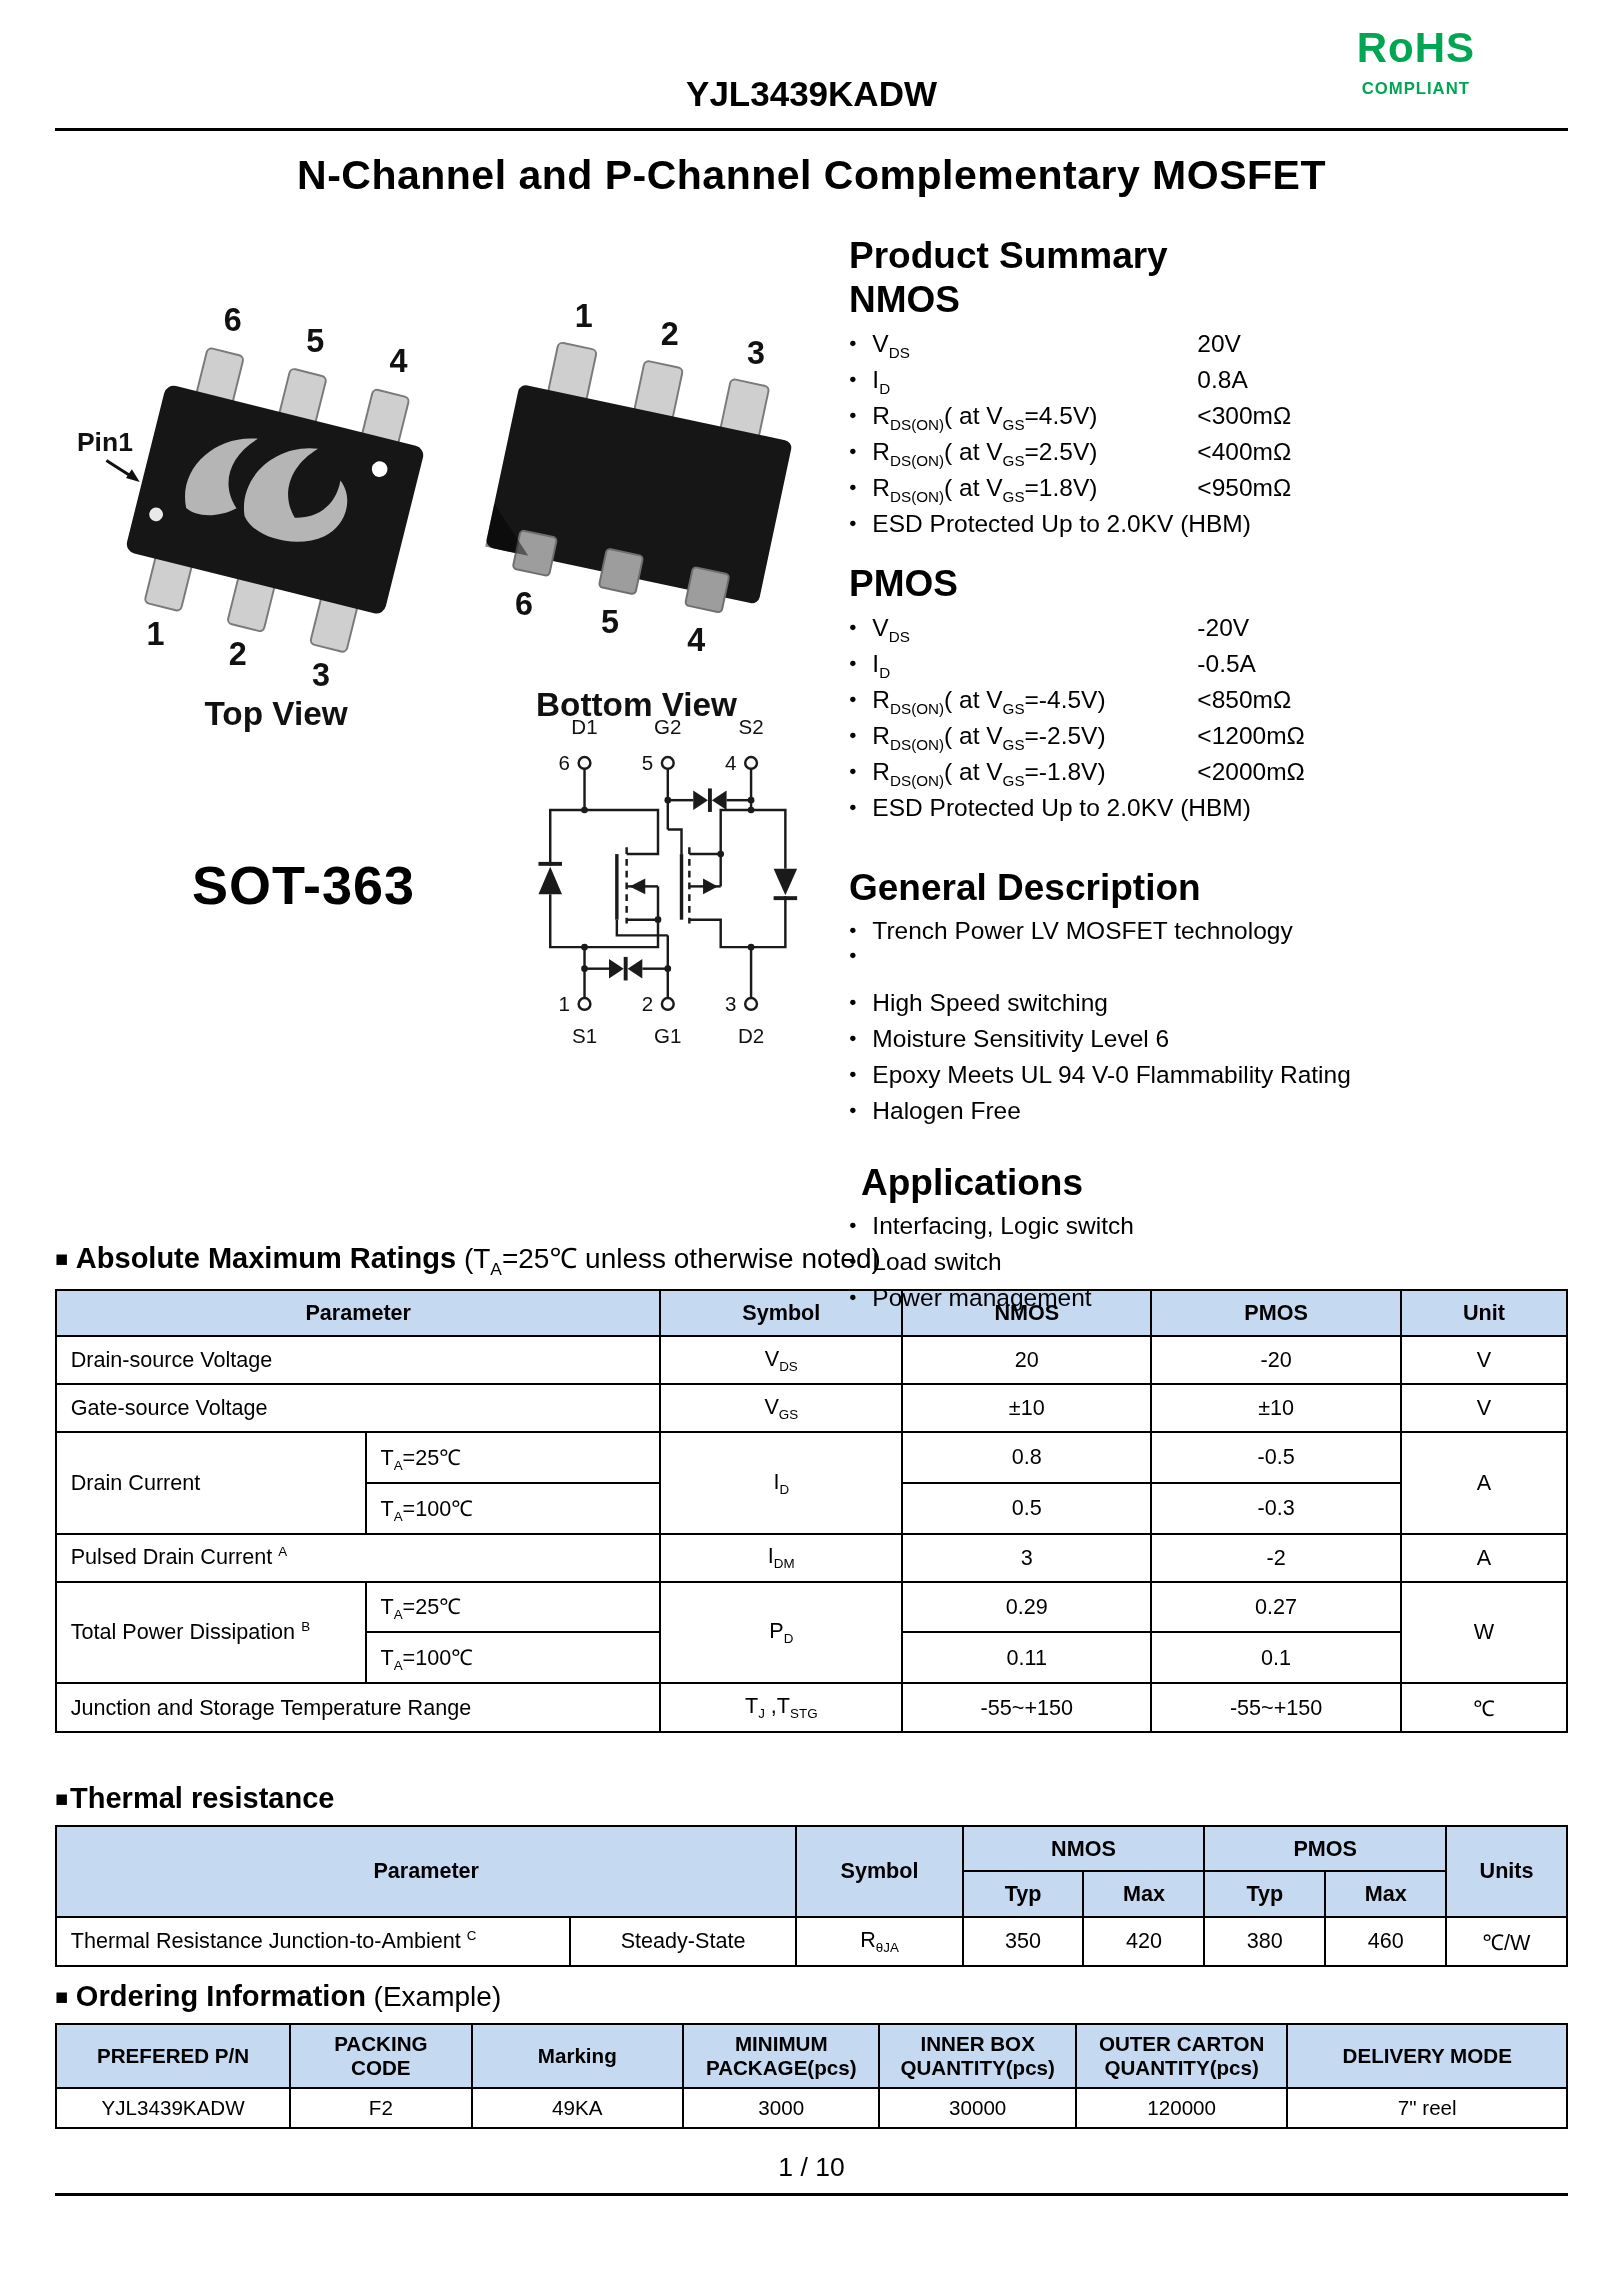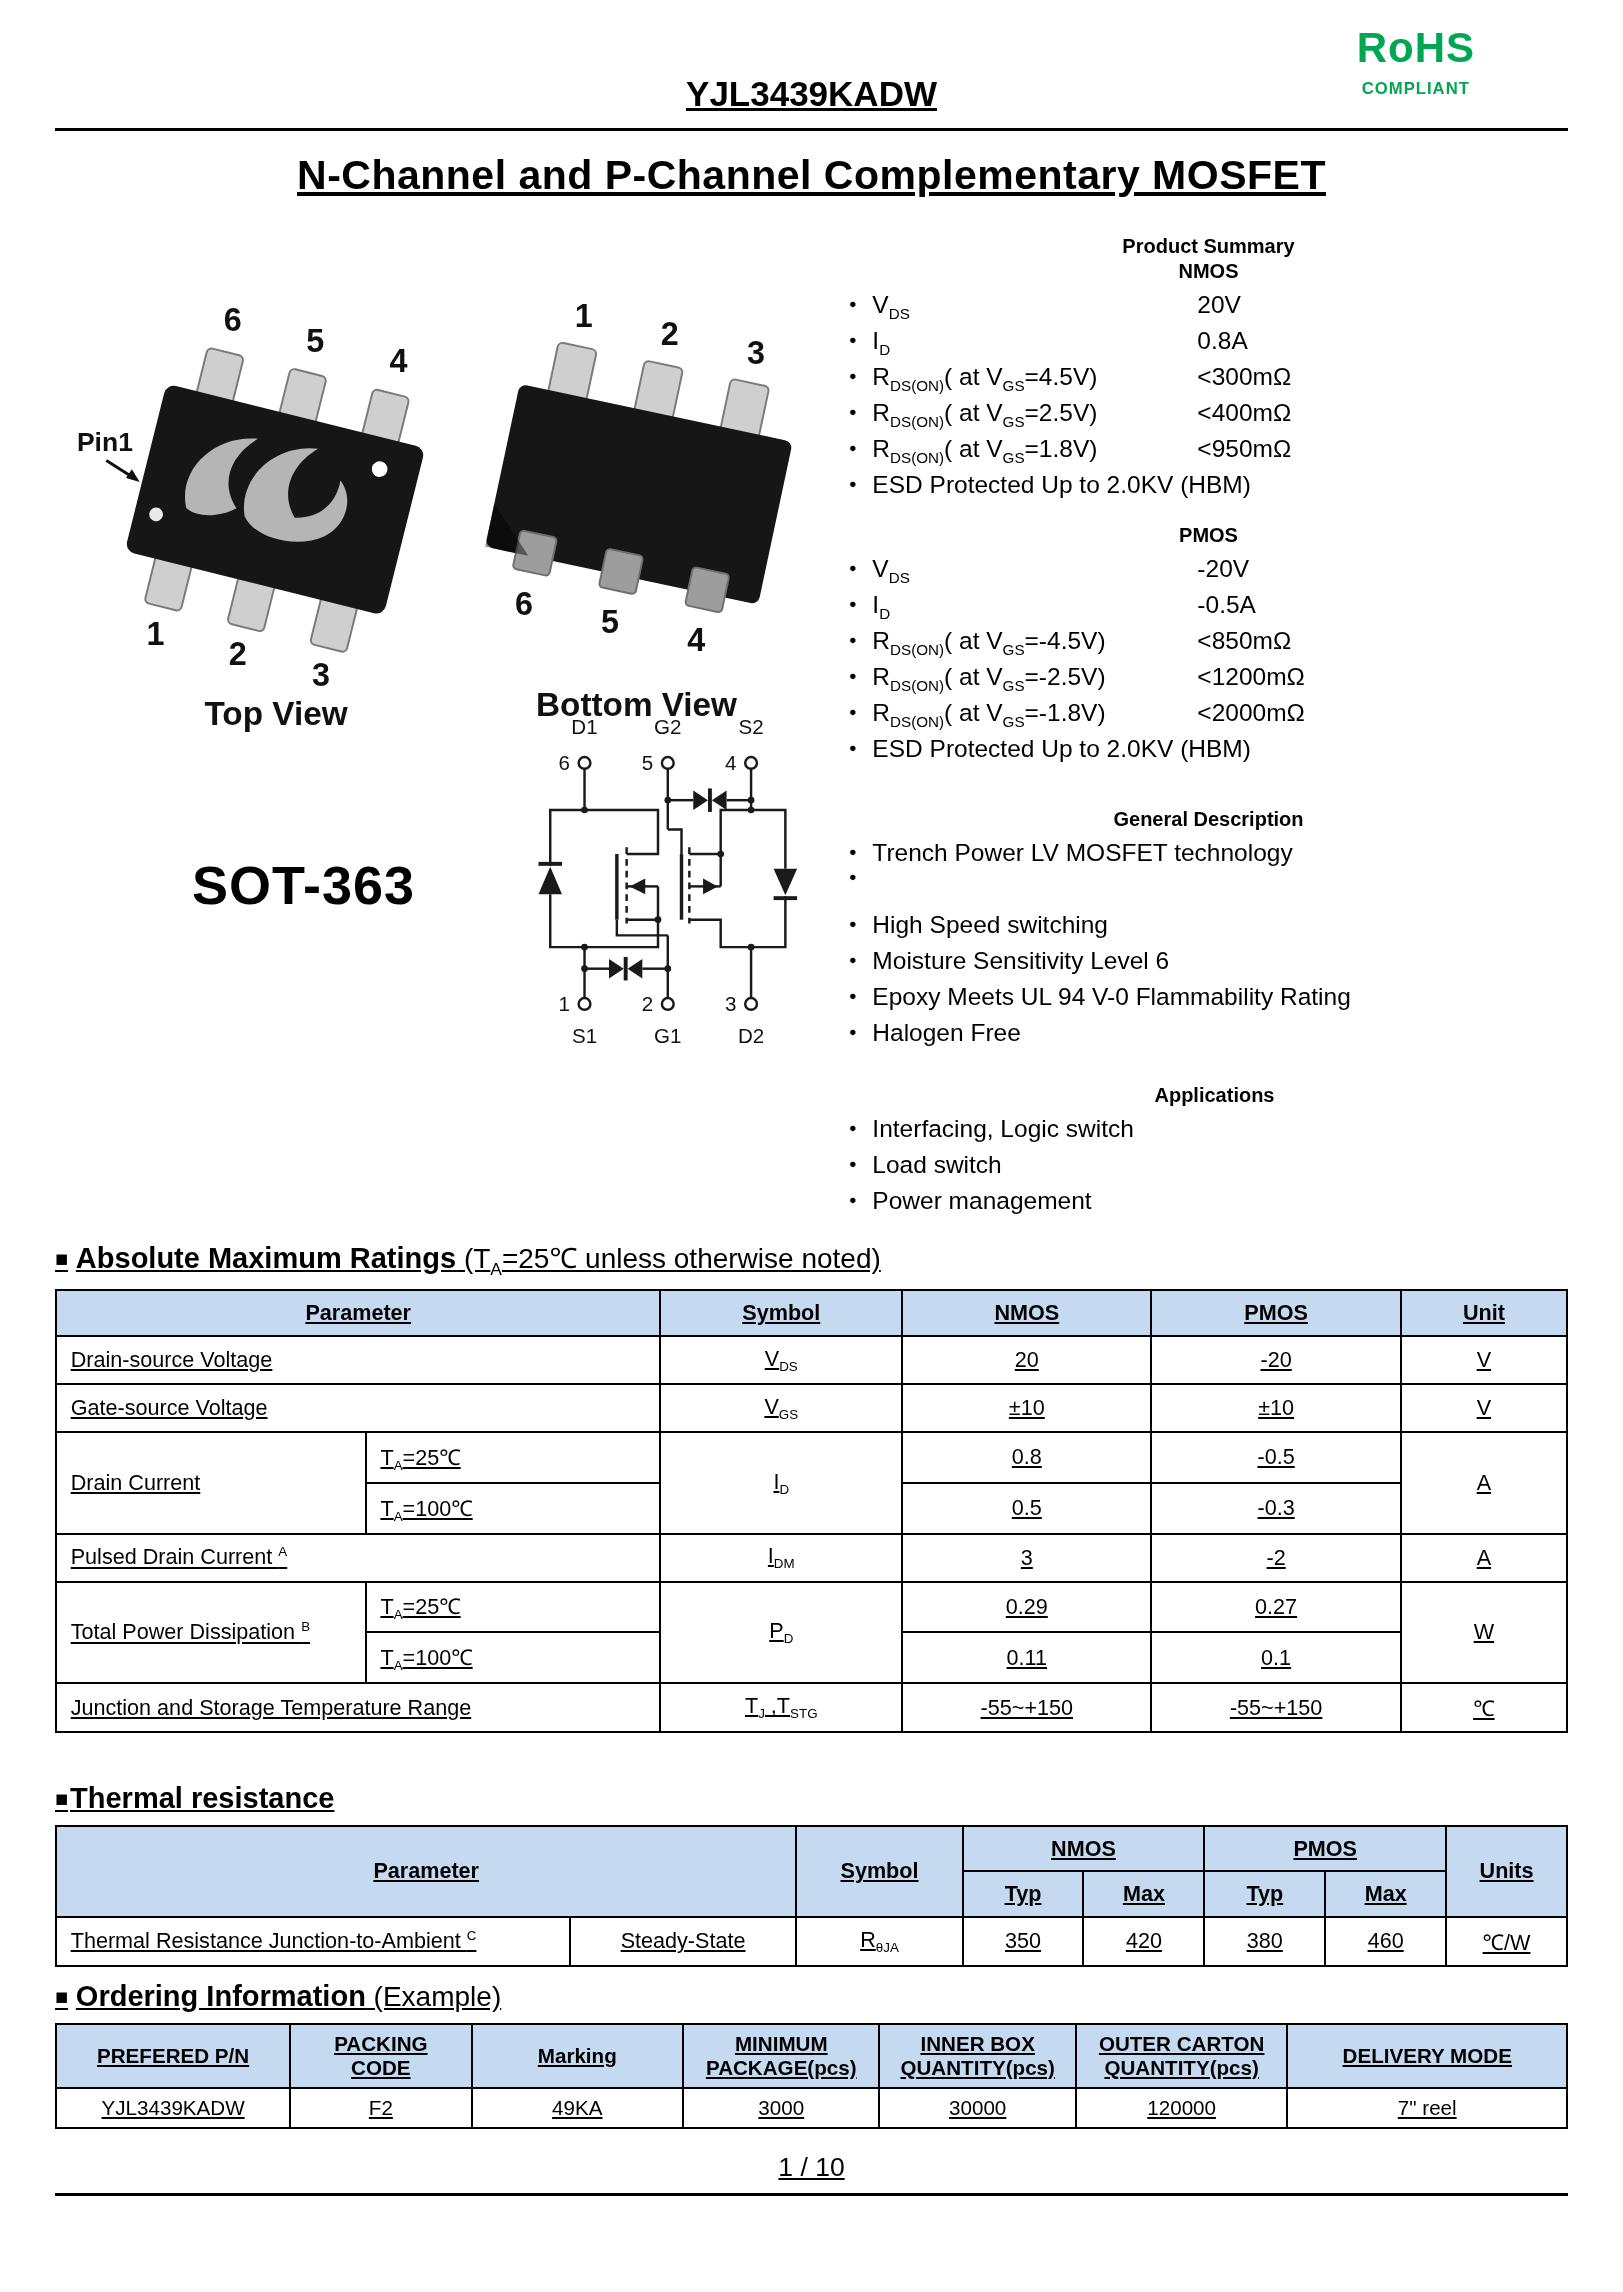--- a/index.html
+++ b/index.html
@@ -1,34 +1,34 @@
 <!DOCTYPE html>
 <html><head>
 <meta charset="utf-8">
 <style>
   html,body{margin:0;padding:0;background:#fff;}
   .page{position:relative;width:1623px;height:2293px;background:#ffffff;
-        font-family:"Liberation Sans", sans-serif;color:#000;overflow:hidden;text-decoration:underline;}
+        font-family:"Liberation Sans", sans-serif;color:#000;overflow:hidden;}
   .content{margin:0 55px;position:relative;}
 
   
   .top-band{position:relative;height:227px;}
   .rohs{position:absolute;top:23.5px;right:93px;text-align:center;}
   .rohs-big{font-size:42px;font-weight:bold;letter-spacing:1px;}
   .rohs-small{font-size:16.7px;font-weight:bold;margin-top:7.8px;letter-spacing:1px;}
   .partnum{text-align:center;font-size:35px;font-weight:bold;padding-top:74px;}
   .rule{border-top:3.9px solid #000;margin-top:13.7px;}
   .doc-title{text-align:center;font-size:41px;font-weight:bold;margin-top:21.6px;letter-spacing:0.5px;}
 
   
   .columns{position:relative;height:990px;}
   .svg-abs{position:absolute;}
   .sot-label{position:absolute;left:137px;top:627px;font-size:54px;font-weight:bold;letter-spacing:1px;}
   .right-col{position:absolute;left:794px;top:7.8px;right:0;}
-  .h2{font-size:20px;font-weight:bold;line-height:1.15;text-align:center;}
+  .h2{font-size:37px;font-weight:bold;line-height:1.15;}
   .h2.sub{margin-top:2px;}
   .gap18{margin-top:17.6px;} .gap24{margin-top:37px;} .gap30{margin-top:29px;margin-left:12px;}
   .speclist{margin-top:7.8px;}
   .srow{display:flex;align-items:baseline;min-height:36px;font-size:24.5px;}
   .dot{font-size:12.7px;margin-right:15.7px;position:relative;top:-4.9px;flex:0 0 auto;}
   .slabel{flex:0 0 325px;}
   .slabel.wide{flex:1 1 auto;}
   .svalue{white-space:nowrap;}
   sub{font-size:62%;} sup{font-size:62%;}
 

